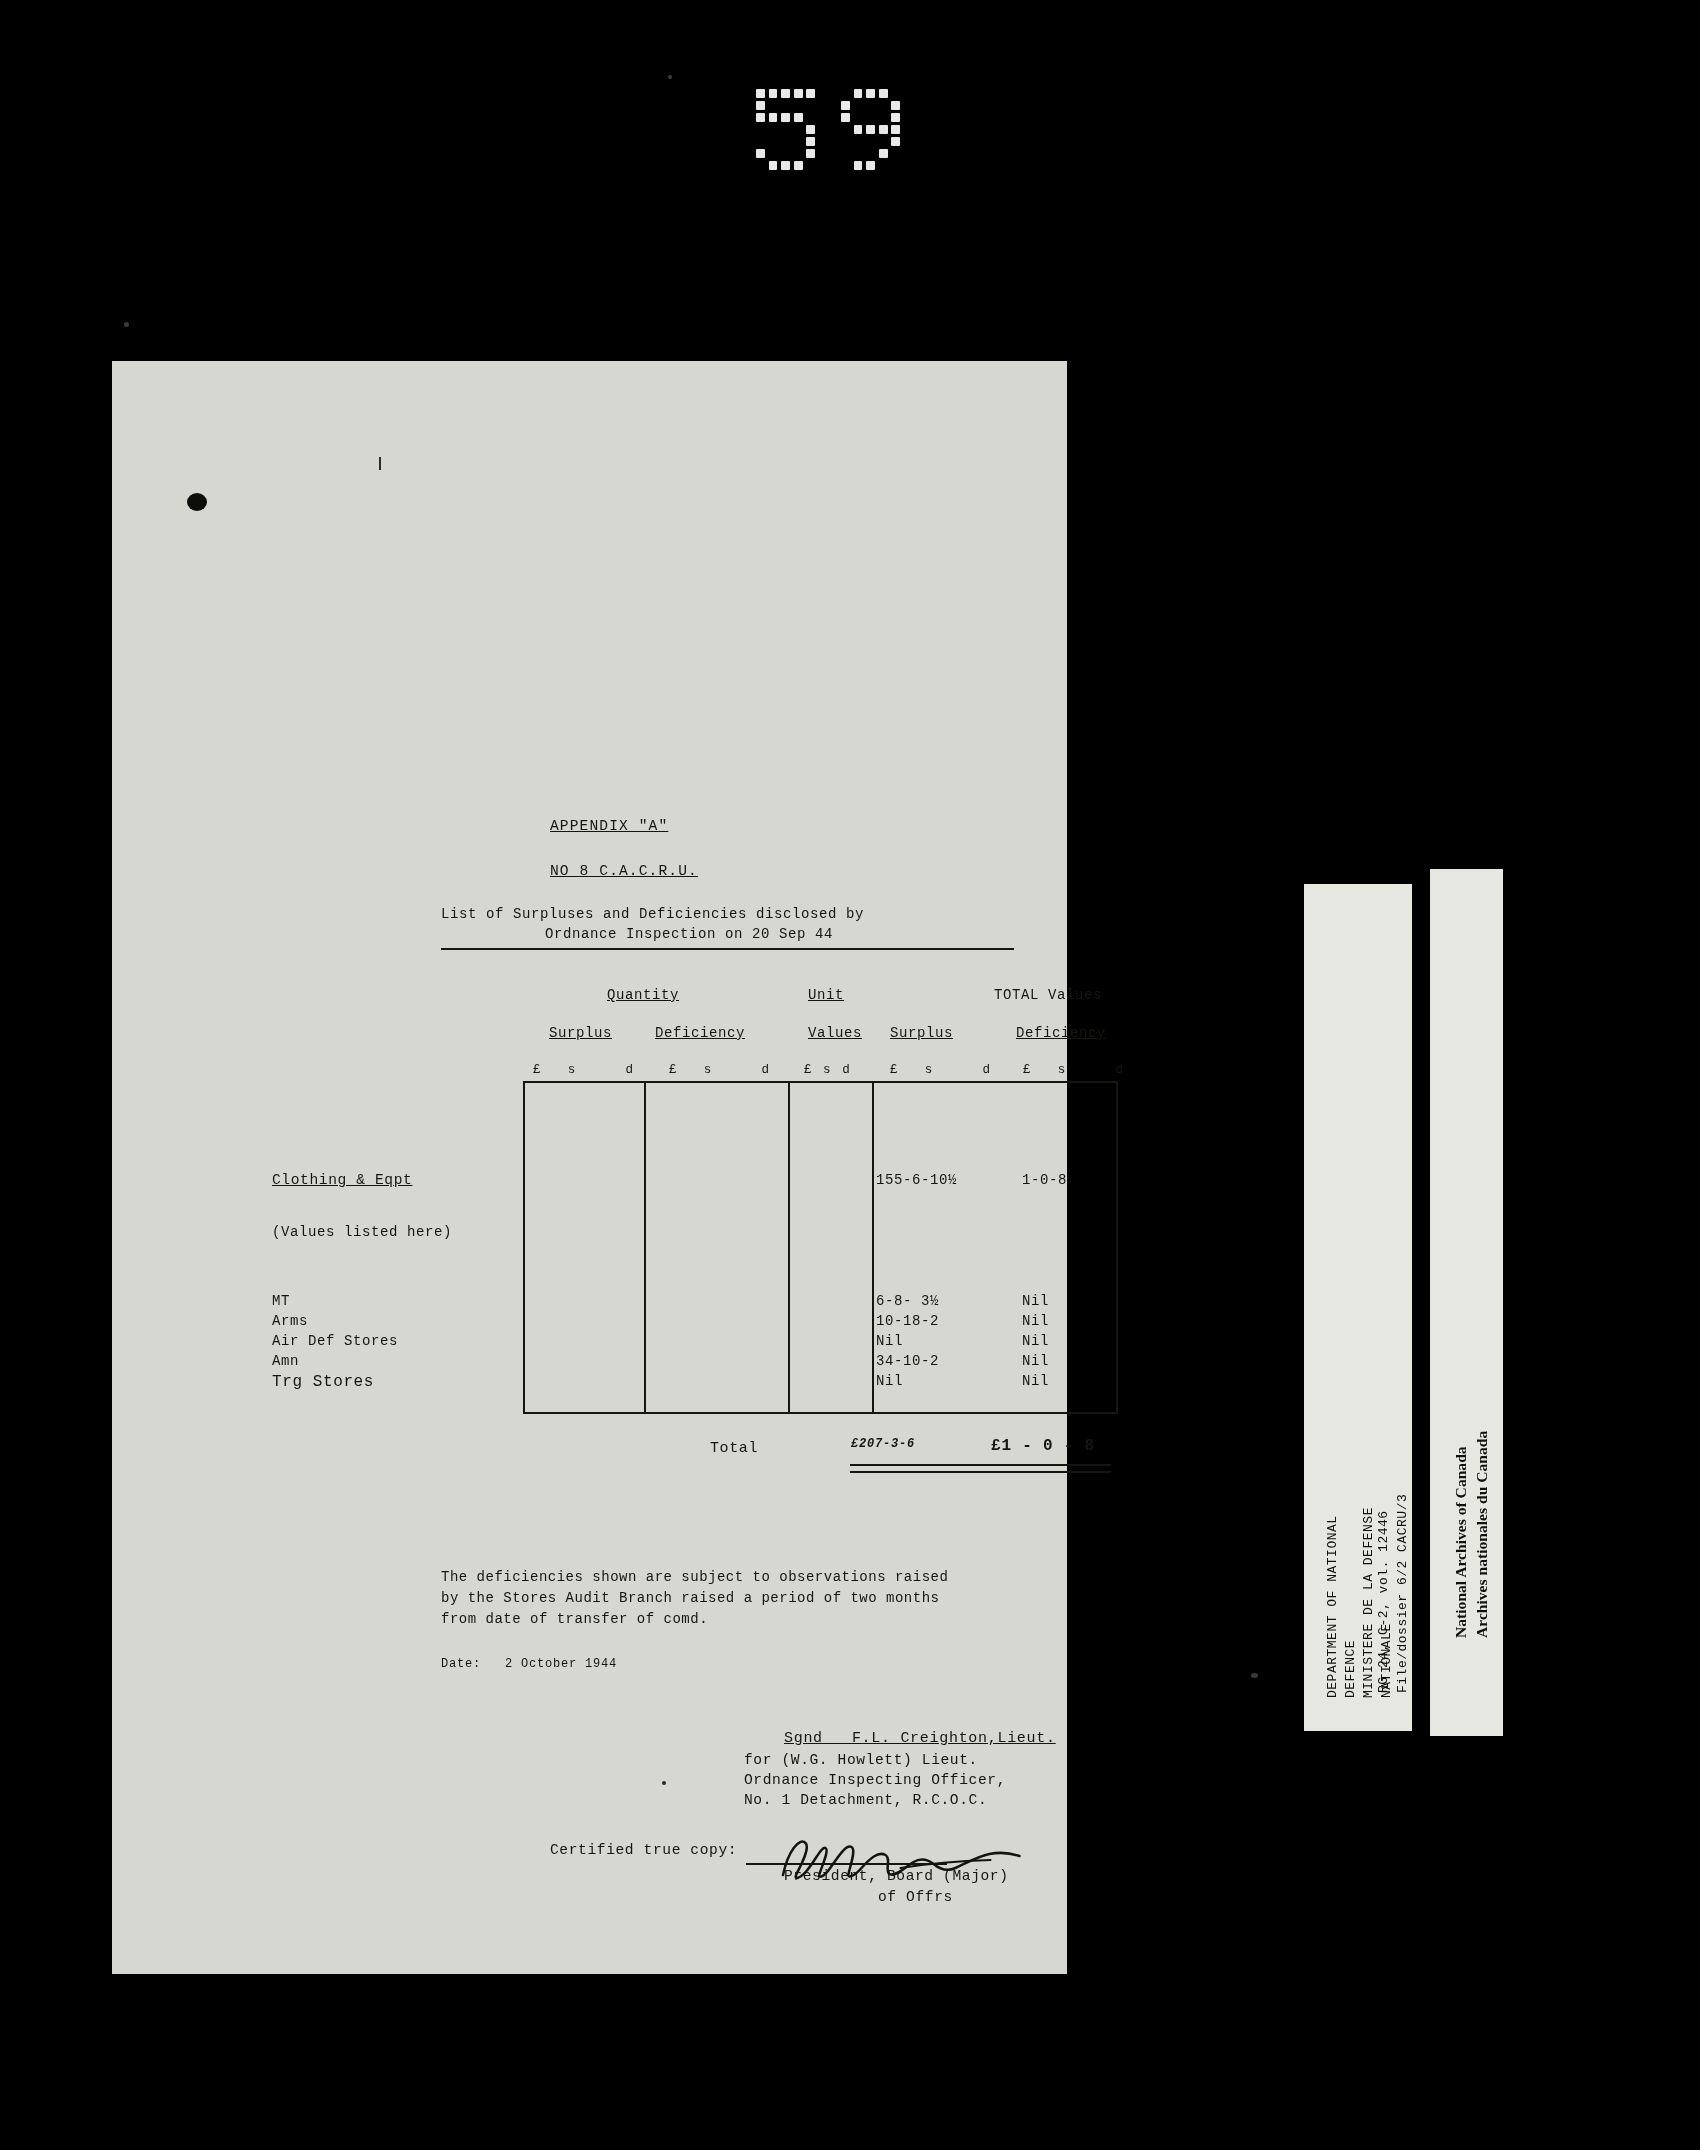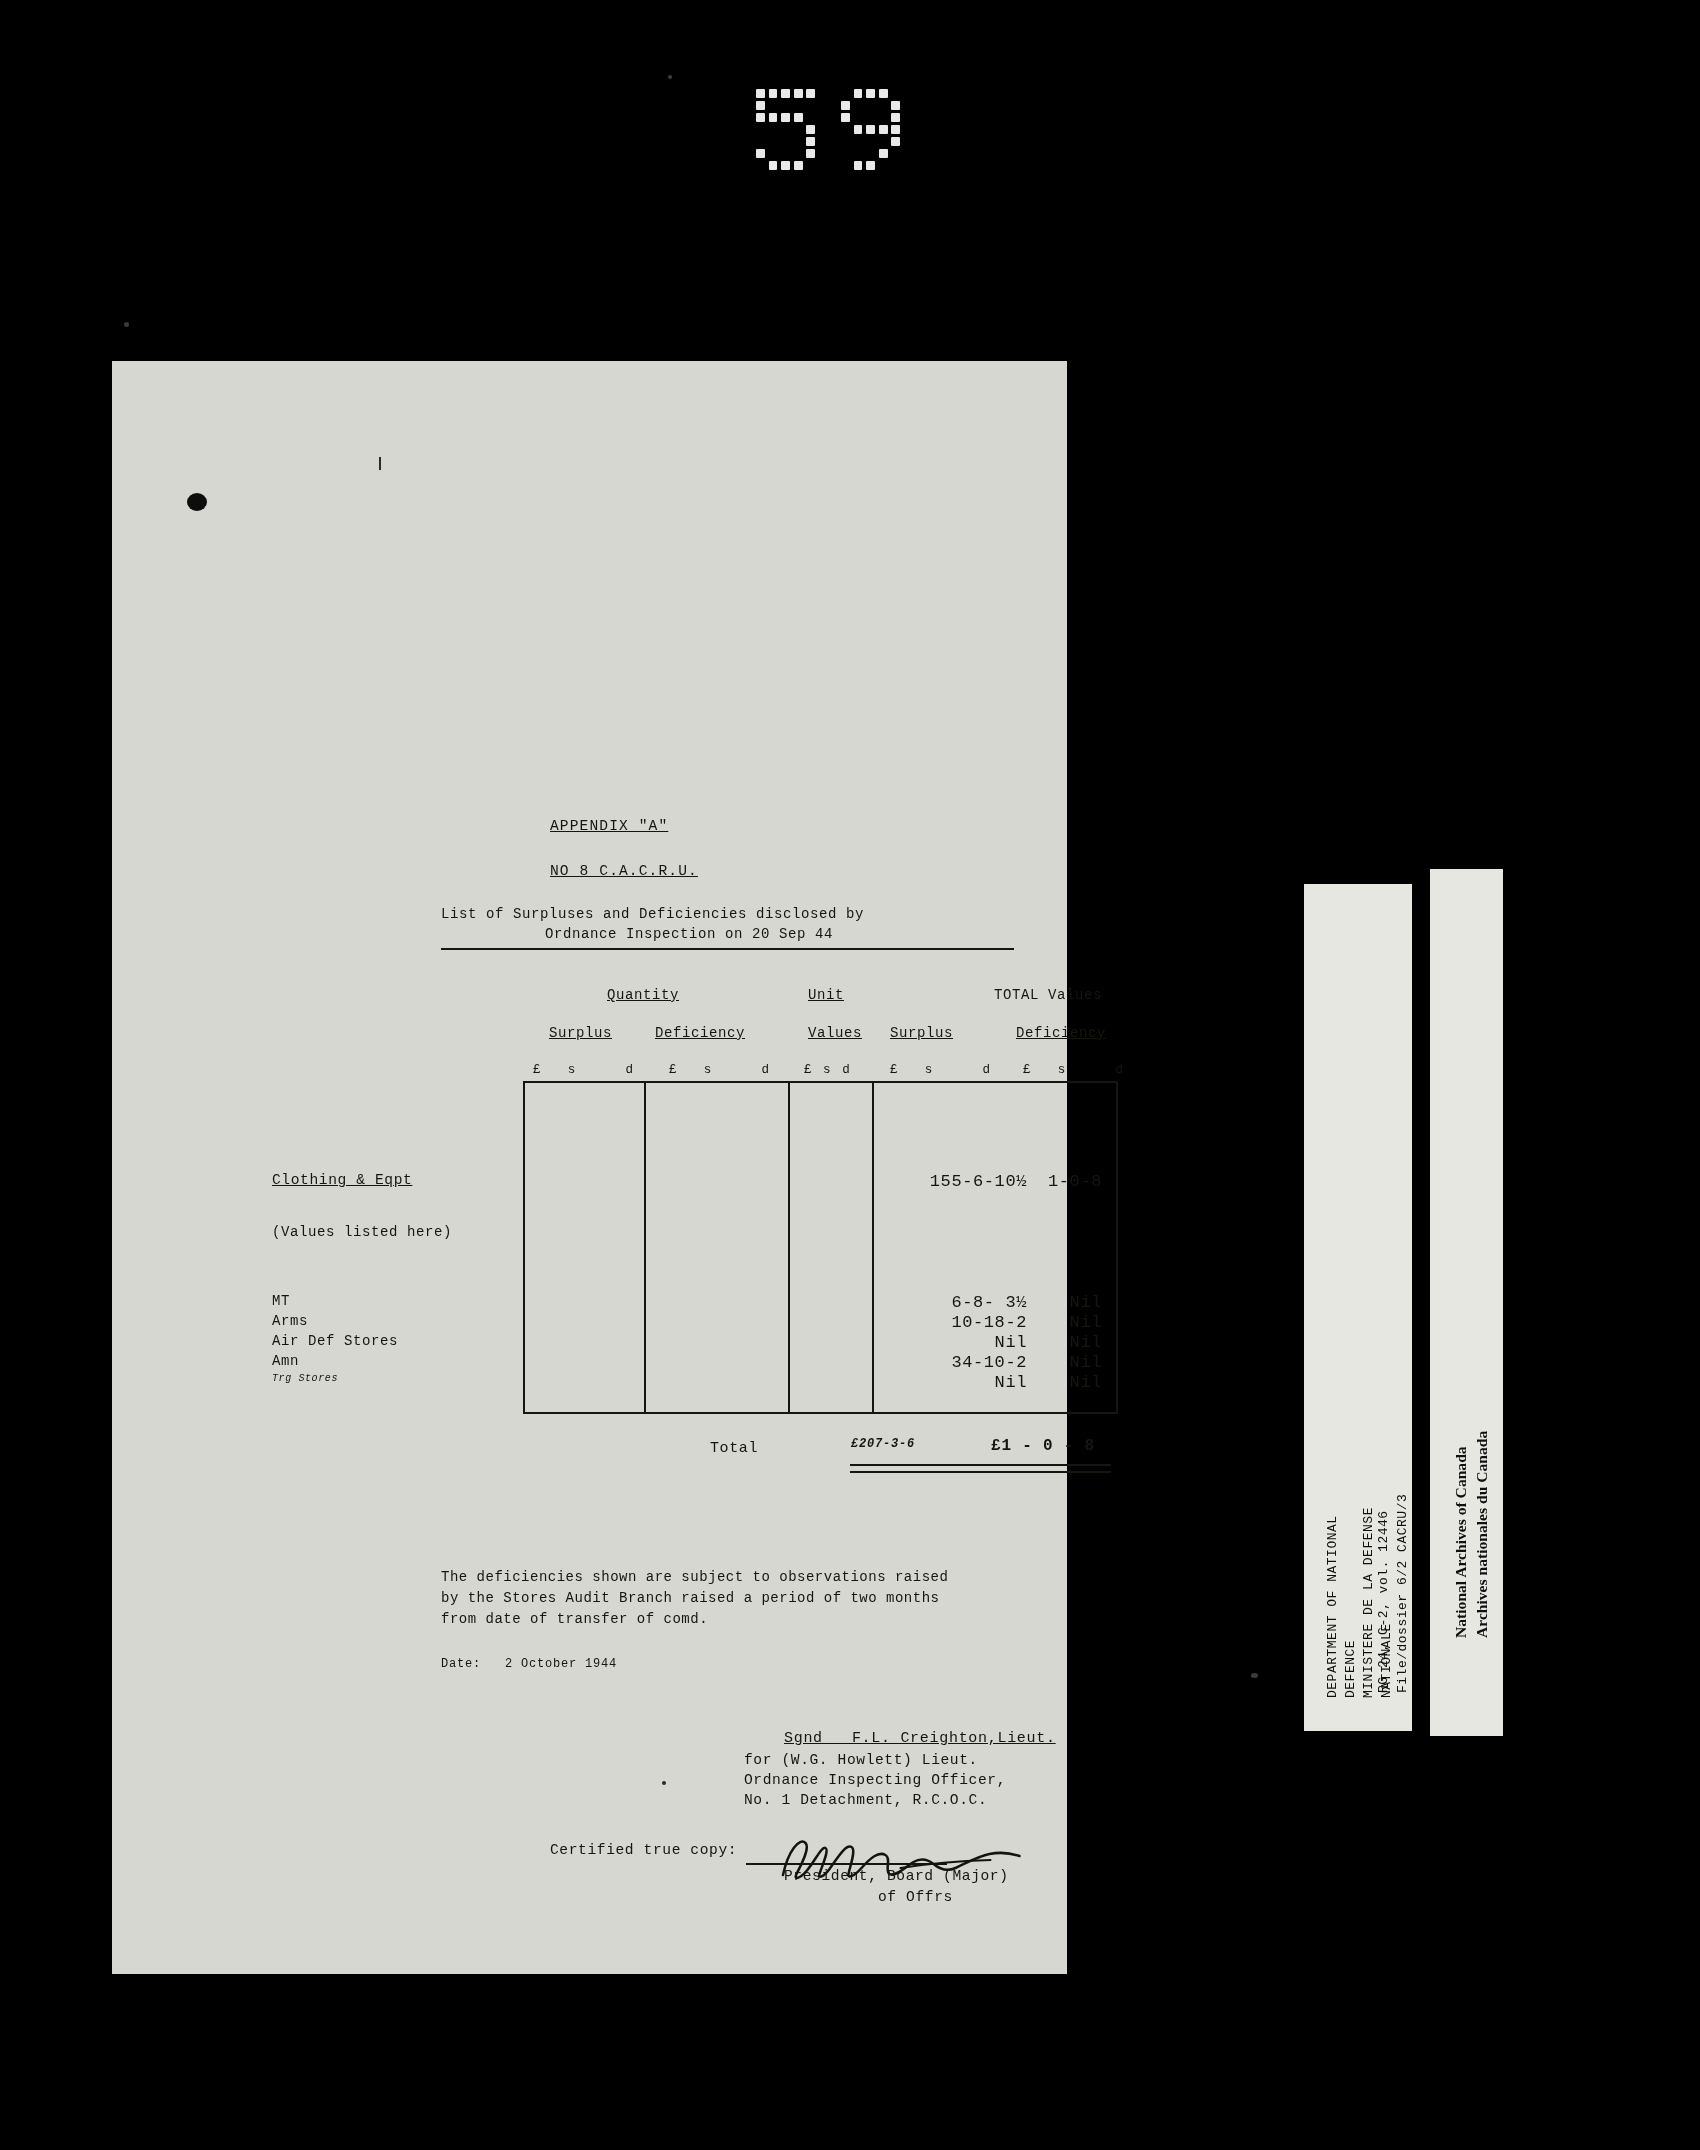--- a/index.html
+++ b/index.html
@@ -136,24 +136,24 @@
   #grid-v4 { left: 760px; top: 720px; height: 333px; }
   #grid-v5 { left: 1004px; top: 720px; height: 333px; }
 
   
   #row-clothing { left: 160px; top: 811px; font-size: 14.6px; letter-spacing: 0.6px; }
   #row-items    { left: 160px; top: 863px; font-size: 14px; letter-spacing: 0.6px; }
   #row-mt       { left: 160px; top: 932px; font-size: 14px; letter-spacing: 0.6px; }
   #row-arms     { left: 160px; top: 952px; font-size: 14px; letter-spacing: 0.6px; }
   #row-airdef   { left: 160px; top: 972px; font-size: 14px; letter-spacing: 0.6px; }
   #row-amn      { left: 160px; top: 992px; font-size: 14px; letter-spacing: 0.6px; }
-  #row-trg      { left: 160px; top: 1012px; font-size: 10px; letter-spacing: 0.6px; font-style: italic; }
-
-  
-  .vs { font-size: 17px; letter-spacing: 0.6px; text-align: right; }
+  #row-trg      { left: 160px; top: 1012px; font-size: 16px; letter-spacing: 0.6px; }
+
+  
+  .vs { font-size: 14px; letter-spacing: 0.6px; text-align: left; }
   #v-clothing-s { left: 764px; top: 811px; width: 151px; }
   #v-clothing-d { left: 910px; top: 811px; width: 80px; }
 
   #v-mt-s     { left: 764px; top: 932px; width: 151px; }
   #v-arms-s   { left: 764px; top: 952px; width: 151px; }
   #v-airdef-s { left: 764px; top: 972px; width: 151px; }
   #v-amn-s    { left: 764px; top: 992px; width: 151px; }
   #v-trg-s    { left: 764px; top: 1012px; width: 151px; }
 
   #v-mt-d     { left: 910px; top: 932px; width: 80px; }

